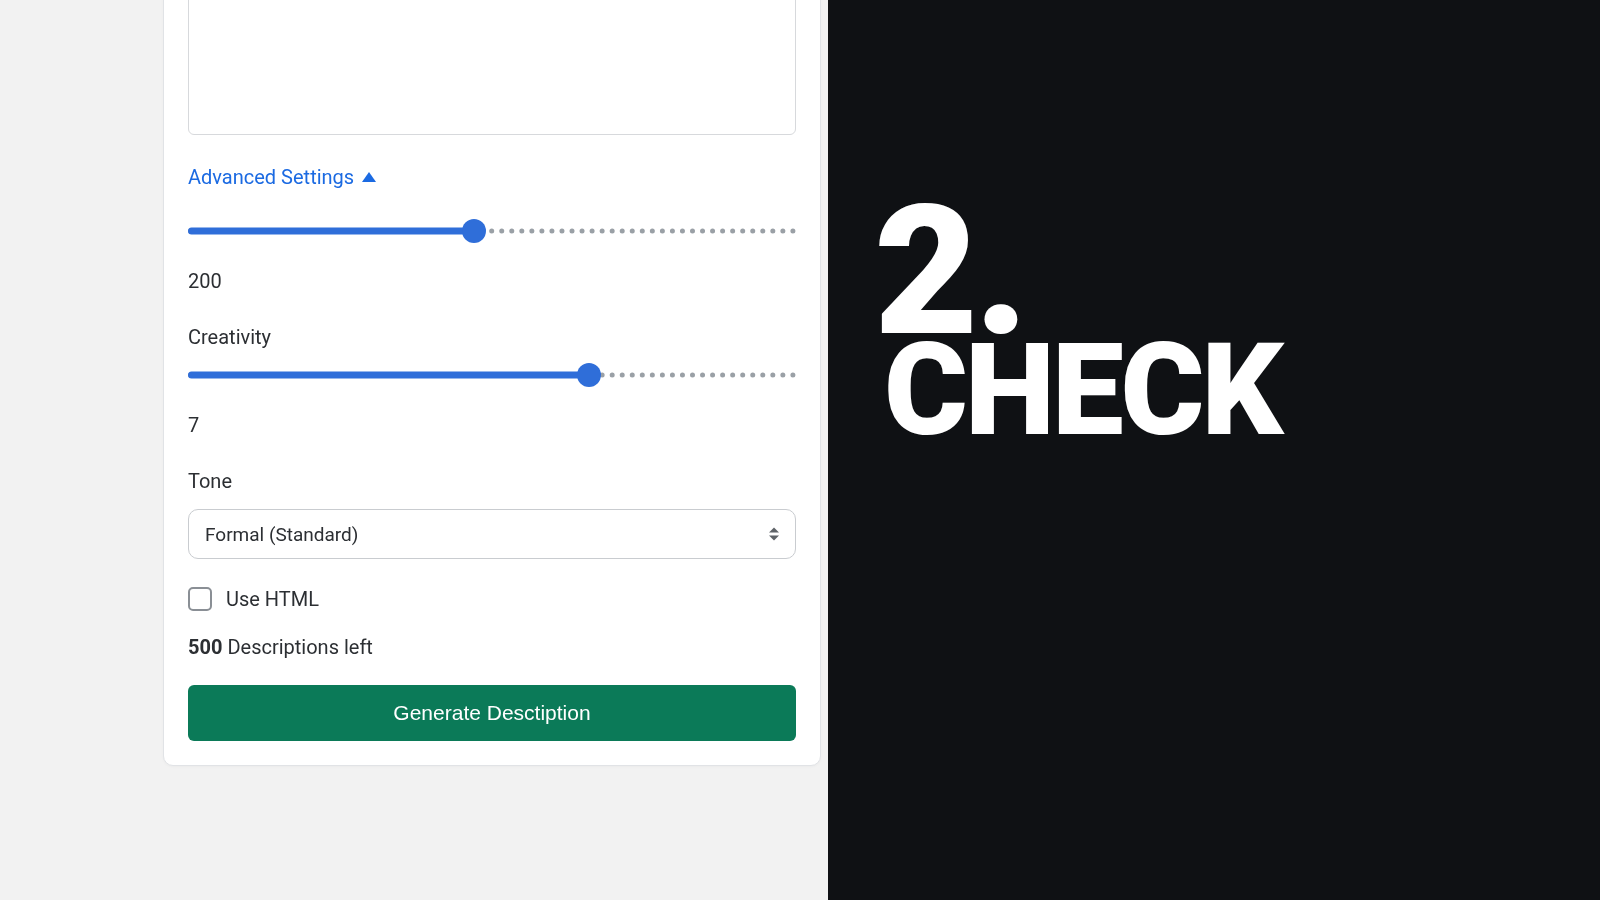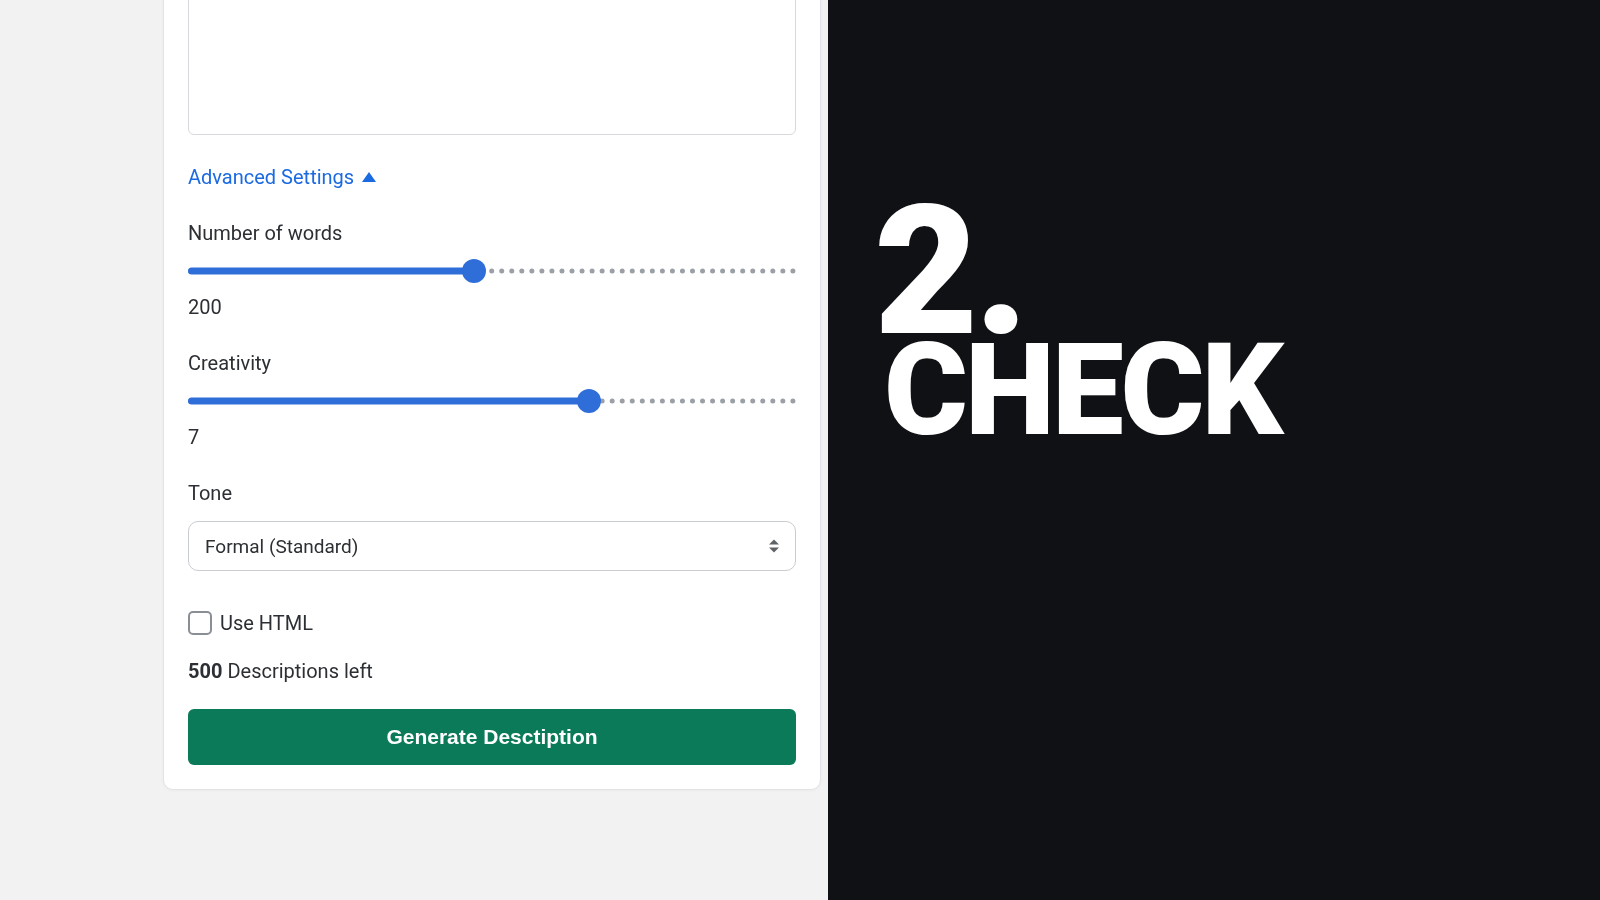--- a/index.html
+++ b/index.html
@@ -73,21 +73,21 @@
   }
   .slider-thumb {
     position: absolute;
     top: 50%;
     width: 24px; height: 24px;
     background: #2f6ed9;
     border-radius: 50%;
     transform: translate(-50%, -50%);
   }
   .slider-value {
-    margin-top: 14px;
+    margin-top: 28px;
     font-size: 20px;
     color: #2c2f33;
   }
 
   .select-wrap {
     position: relative;
     width: 100%;
     border: 1px solid #c9ccd0;
     border-radius: 10px;
     height: 50px;
@@ -109,24 +109,24 @@
   }
   .select-caret .up, .select-caret .down {
     width: 0; height: 0;
     border-left: 5px solid transparent;
     border-right: 5px solid transparent;
   }
   .select-caret .up { border-bottom: 5px solid #5f6368; }
   .select-caret .down { border-top: 5px solid #5f6368; }
 
   .checkbox-row {
-    margin-top: 40px;
-    display: flex;
-    align-items: center;
-    gap: 8px;
+    margin-top: 28px;
+    display: flex;
+    align-items: center;
+    gap: 14px;
   }
   .checkbox-box {
     width: 24px; height: 24px;
     border: 2px solid #8a8f95;
     border-radius: 5px;
     background: #fff;
   }
   .checkbox-label { font-size: 20px; color: #2c2f33; }
 
   .desc-left {
@@ -138,21 +138,21 @@
 
   .gen-btn {
     margin-top: 26px;
     width: 100%;
     height: 56px;
     background: #0b7a58;
     color: #fff;
     border: none;
     border-radius: 6px;
     font-size: 21px;
-    font-weight: 700;
+    font-weight: 400;
     cursor: pointer;
     display: flex;
     align-items: center;
     justify-content: center;
   }
 
   .right-col {
     width: 772px;
     height: 900px;
     background: #0f1114;
@@ -186,21 +186,20 @@
   <div class="card">
 
     <div class="text-area"></div>
 
     <div class="adv-settings">
       <span>Advanced Settings</span>
       <span class="caret"></span>
     </div>
 
     <div class="field">
-      <div class="field-label">Number of words</div>
       <div class="slider-wrap">
         <div class="slider-track-bg"></div>
         <div class="slider-track-fill" id="wc-fill" style="width: 47%;"></div>
         <div class="slider-thumb" id="wc-thumb" style="left: 47%;"></div>
       </div>
       <div class="slider-value">200</div>
     </div>
 
     <div class="field">
       <div class="field-label">Creativity</div>

